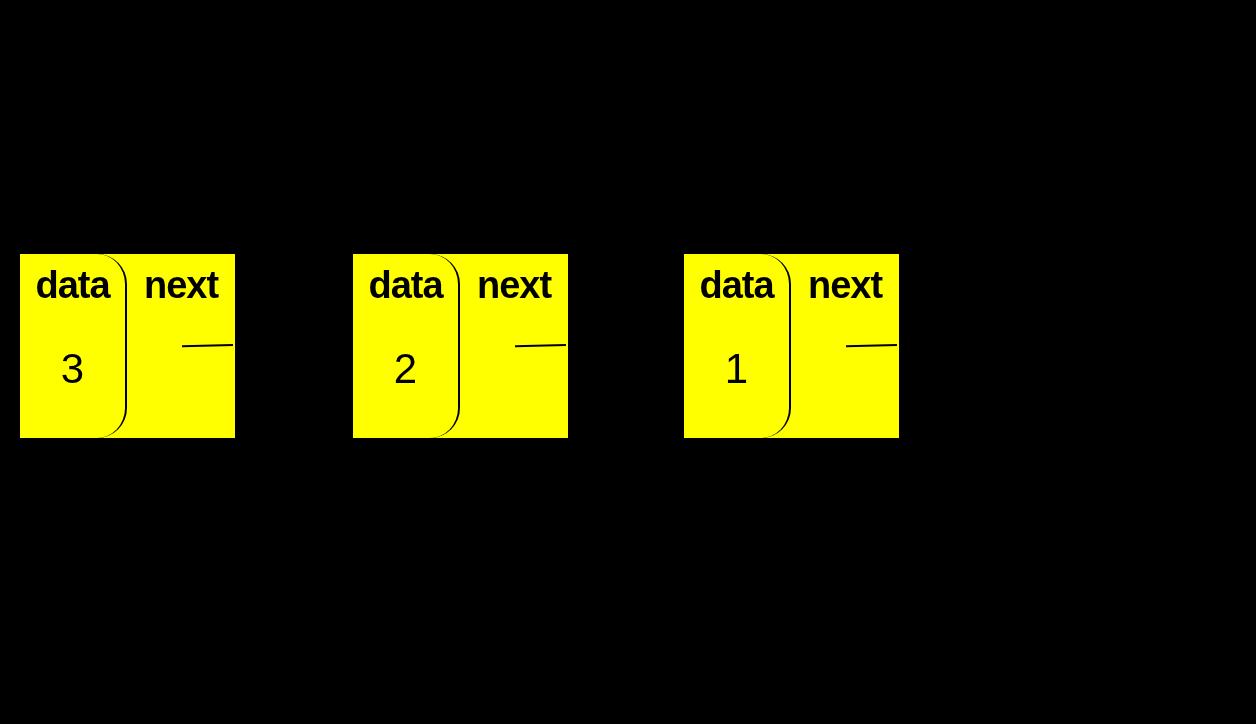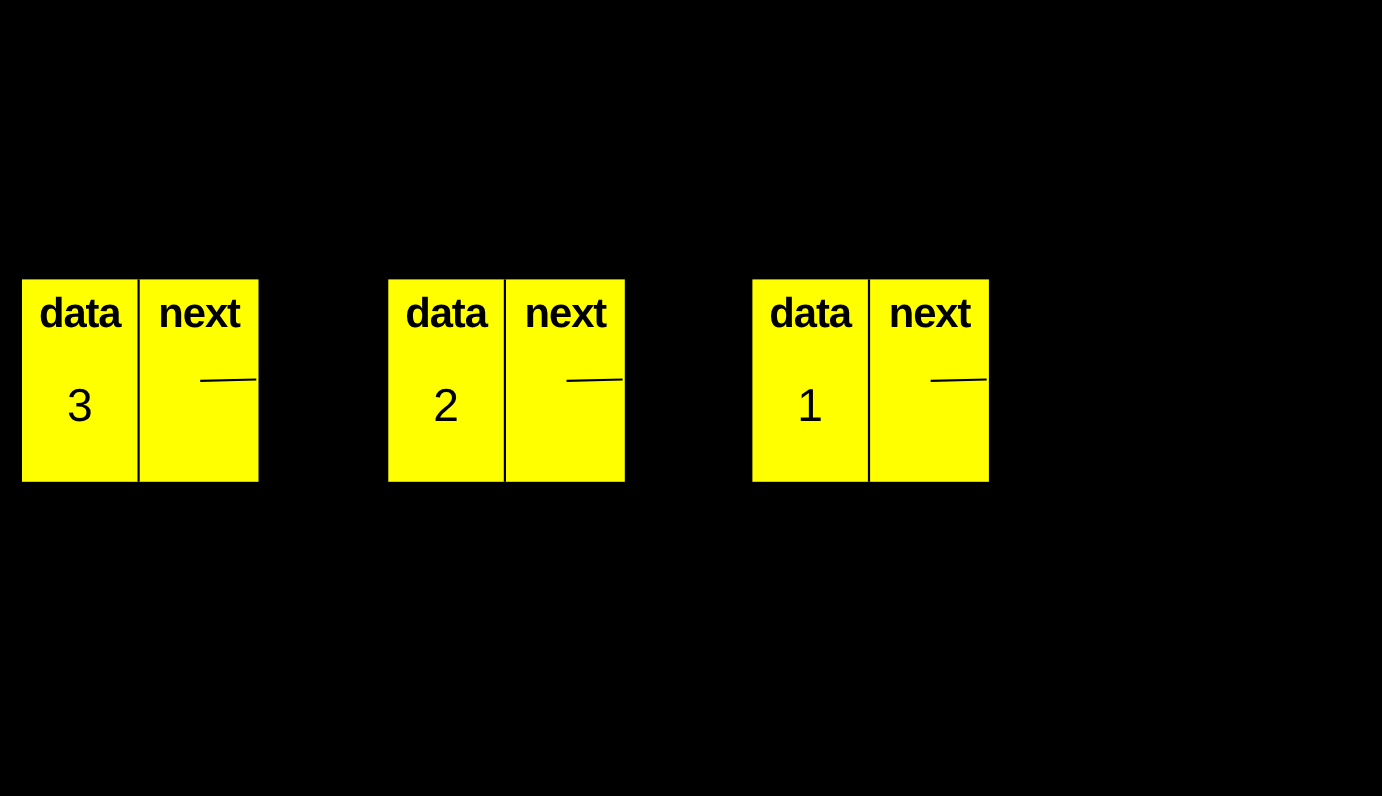--- a/index.html
+++ b/index.html
@@ -28,20 +28,21 @@
     height: 184px;
     background: var(--node-fill);
     display: flex;
   }
   .node-1 { left: 20px; }
   .node-2 { left: 353px; }
   .node-3 { left: 684px; }
   .cell {
     position: relative;
     height: 100%;
+    border-radius: 30px;
   }
   .data-cell {
     width: 107px;
     border-right: 2px solid var(--stroke);
   }
   .next-cell {
     flex: 1;
   }
   .header {
     position: absolute;

